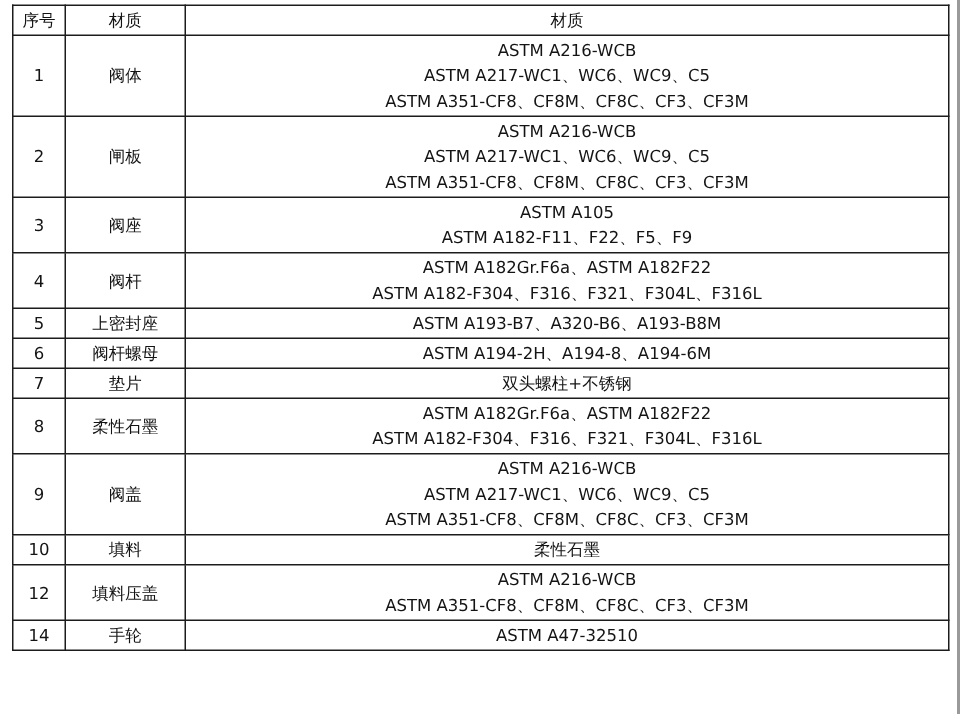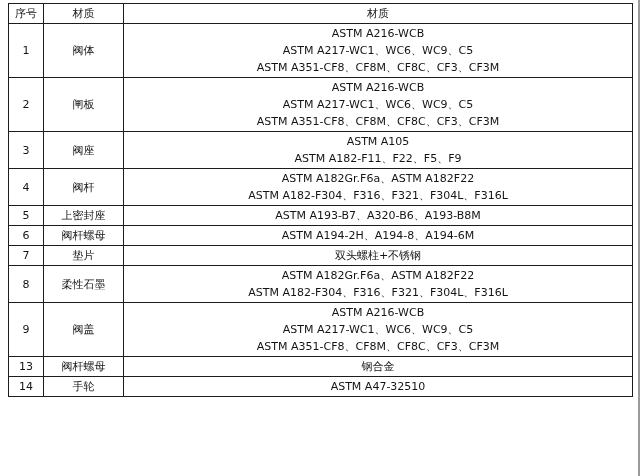--- a/index.html
+++ b/index.html
@@ -134,24 +134,32 @@
         <tr>
           <td>9</td>
           <td>阀盖</td>
           <td>
             <div class="mline">ASTM A216-WCB</div>
             <div class="mline">ASTM A217-WC1、WC6、WC9、C5</div>
             <div class="mline">ASTM A351-CF8、CF8M、CF8C、CF3、CF3M</div>
           </td>
         </tr>
         <tr>
-          <td>13</td>
-          <td>阀杆螺母</td>
+          <td>10</td>
+          <td>填料</td>
           <td>
-            <div class="mline">钢合金</div>
+            <div class="mline">柔性石墨</div>
+          </td>
+        </tr>
+        <tr>
+          <td>12</td>
+          <td>填料压盖</td>
+          <td>
+            <div class="mline">ASTM A216-WCB</div>
+            <div class="mline">ASTM A351-CF8、CF8M、CF8C、CF3、CF3M</div>
           </td>
         </tr>
         <tr>
           <td>14</td>
           <td>手轮</td>
           <td>
             <div class="mline">ASTM A47-32510</div>
           </td>
         </tr>
       </tbody>

